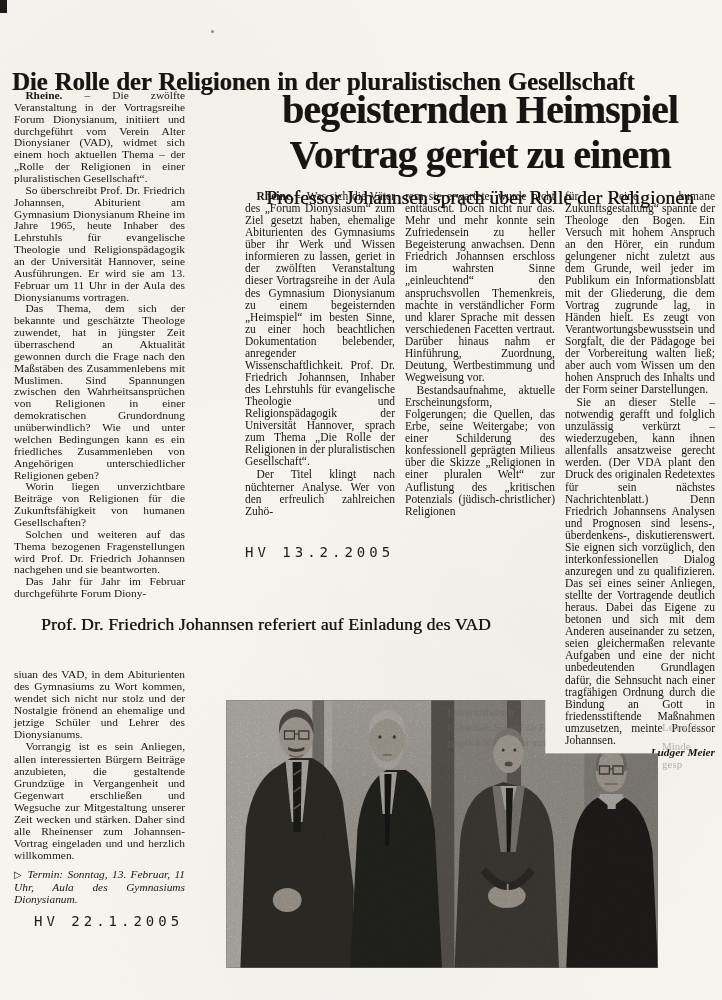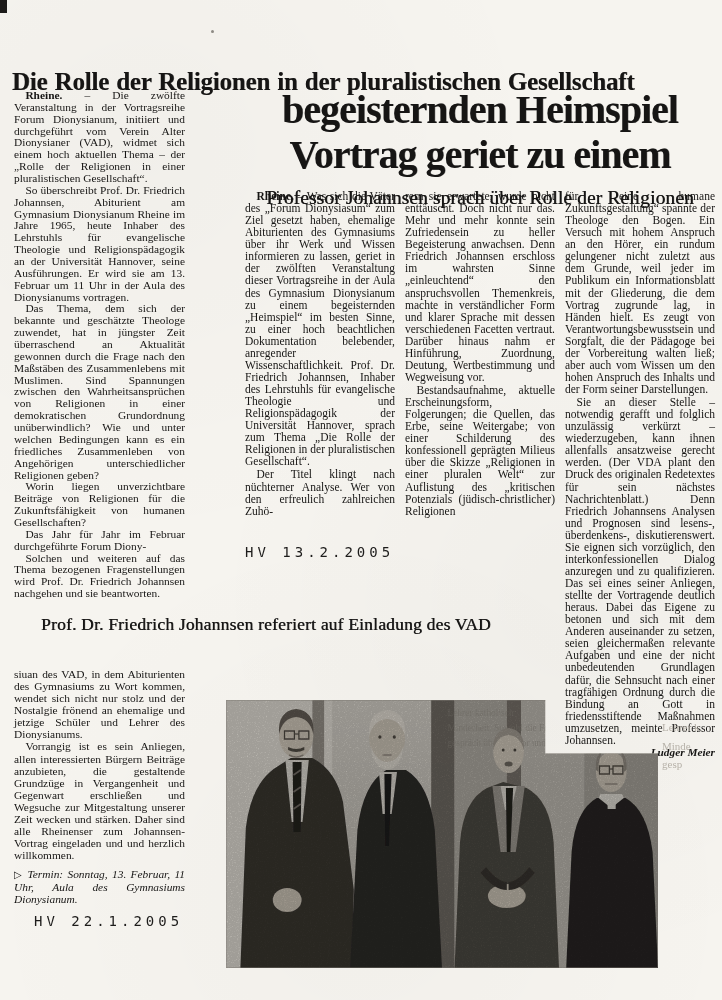--- a/index.html
+++ b/index.html
@@ -101,22 +101,22 @@
   <div class="artifact a2"></div>
   <div class="artifact a3"></div>
 
   <h1 class="kicker">Die Rolle der Religionen in der pluralistischen Gesellschaft</h1>
 
   <section class="left-top">
     <p class="first"><b class="lead">Rheine.</b><span> – Die zwölfte Veranstaltung in der Vortragsreihe Forum Dionysianum, initiiert und durchgeführt vom Verein Alter Dionysianer (VAD), widmet sich einem hoch aktuellen Thema – der „Rolle der Religionen in einer pluralistischen Gesellschaft“.</span></p>
     <p>So überschreibt Prof. Dr. Friedrich Johannsen, Abiturient am Gymnasium Dionysianum Rheine im Jahre 1965, heute Inhaber des Lehrstuhls für evangelische Theologie und Religionspädagogik an der Universität Hannover, seine Ausführungen. Er wird sie am 13. Februar um 11 Uhr in der Aula des Dionysianums vortragen.</p>
     <p>Das Thema, dem sich der bekannte und geschätzte Theologe zuwendet, hat in jüngster Zeit überraschend an Aktualität gewonnen durch die Frage nach den Maßstäben des Zusammenlebens mit Muslimen. Sind Spannungen zwischen den Wahrheitsansprüchen von Religionen in einer demokratischen Grundordnung unüberwindlich? Wie und unter welchen Bedingungen kann es ein friedliches Zusammenleben von Angehörigen unterschiedlicher Religionen geben?</p>
     <p>Worin liegen unverzichtbare Beiträge von Religionen für die Zukunftsfähigkeit von humanen Gesellschaften?</p>
+    <p>Solchen und weiteren auf das Thema bezogenen Fragenstellungen wird Prof. Dr. Friedrich Johannsen nachgehen und sie beantworten.</p>
     <p>Das Jahr für Jahr im Februar durchgeführte Forum Diony-</p>
-    <p>Solchen und weiteren auf das Thema bezogenen Fragenstellungen wird Prof. Dr. Friedrich Johannsen nachgehen und sie beantworten.</p>
   </section>
 
   <header class="head-block">
     <div class="main-headline">
       <div>begeisternden Heimspiel</div>
       <div>Vortrag geriet zu einem</div>
     </div>
     <div class="subhead">Professor Johannsen sprach über Rolle der Religionen</div>
   </header>
 

